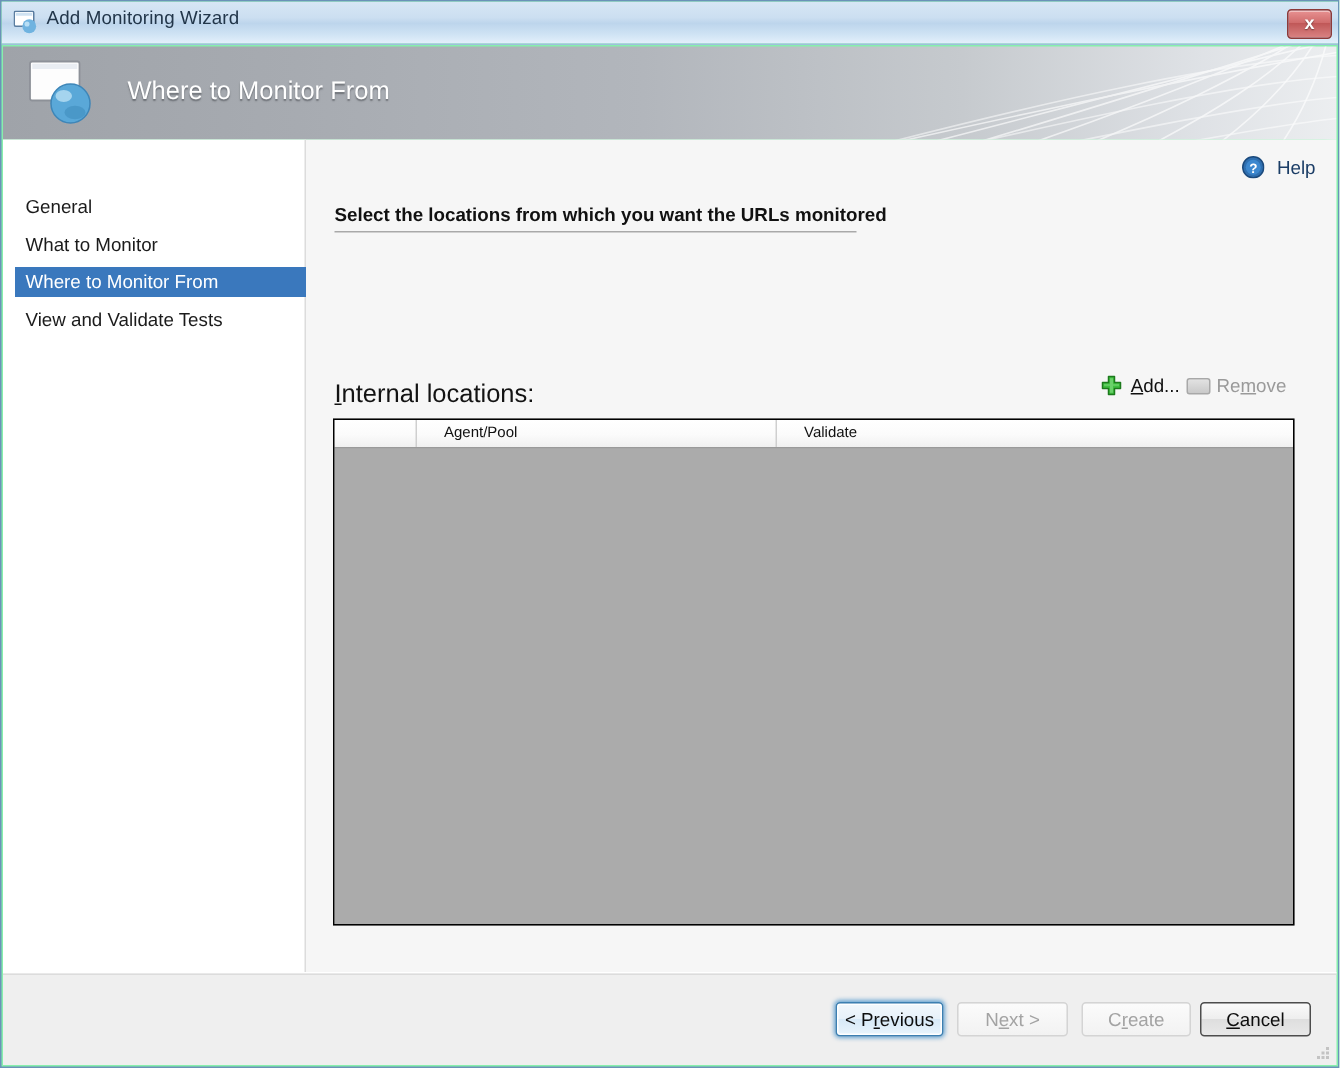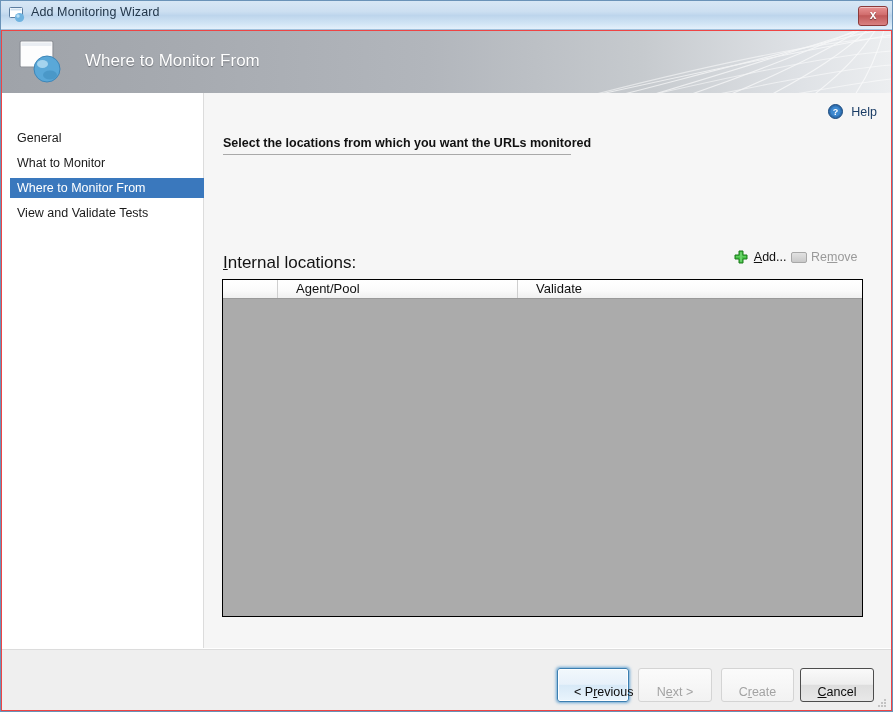--- a/index.html
+++ b/index.html
@@ -11,21 +11,21 @@
     font-family: "Liberation Sans", sans-serif;
     -webkit-font-smoothing: none;
   }
 
   #window {
     position: relative;
     width: 893px;
     height: 712px;
     box-sizing: border-box;
     overflow: hidden;
-    background: #ef4444;
+    background: #86efac;
     border: 1px solid #6a93b8;
   }
 
   
   #titlebar {
     position: absolute;
     left: 0; top: 0;
     width: 891px;
     height: 29px;
     background: linear-gradient(to bottom,
@@ -219,21 +219,21 @@
     box-sizing: border-box;
     overflow: hidden;
   }
   #grid-header {
     display: flex;
     height: 18px;
     background: linear-gradient(to bottom, #ffffff 0%, #fbfbfb 55%, #f0f0f0 100%);
     border-bottom: 1px solid #9a9a9a;
   }
   .gh-cell {
-    font-size: 13px;
+    font-size: 10px;
     color: #101010;
     line-height: 18px;
     padding-left: 6px;
     border-right: 1px solid #cfcfcf;
     box-sizing: border-box;
     overflow: hidden;
     white-space: nowrap;
     margin-left: 12px;
   }
   .gh-cell.c0 { width: 43px; padding-left: 0; }
@@ -264,21 +264,21 @@
   .btn {
     position: absolute;
     top: 19px;
     height: 23px;
     font-family: "Liberation Sans", sans-serif;
     font-size: 12.5px;
     color: #0d0d0d;
     background: linear-gradient(to bottom, #f6f6f6 0%, #ededed 48%, #e0e0e0 50%, #e9e9e9 100%);
     border: 1px solid #a9a9a9;
     border-radius: 3px;
-    padding: 16px;
+    padding: 3px;
     cursor: pointer;
     white-space: nowrap;
   }
   .btn.disabled {
     color: #a3a3a3;
     background: linear-gradient(to bottom, #fbfbfb, #f2f2f2);
     border-color: #d4d4d4;
     cursor: default;
   }
   .btn.focused {

